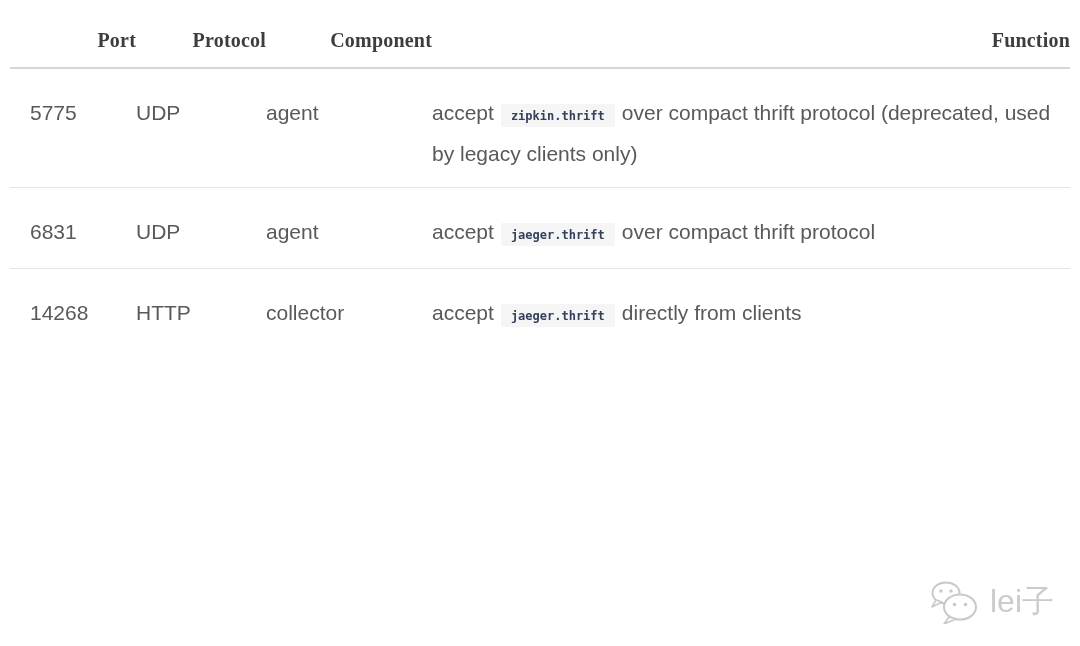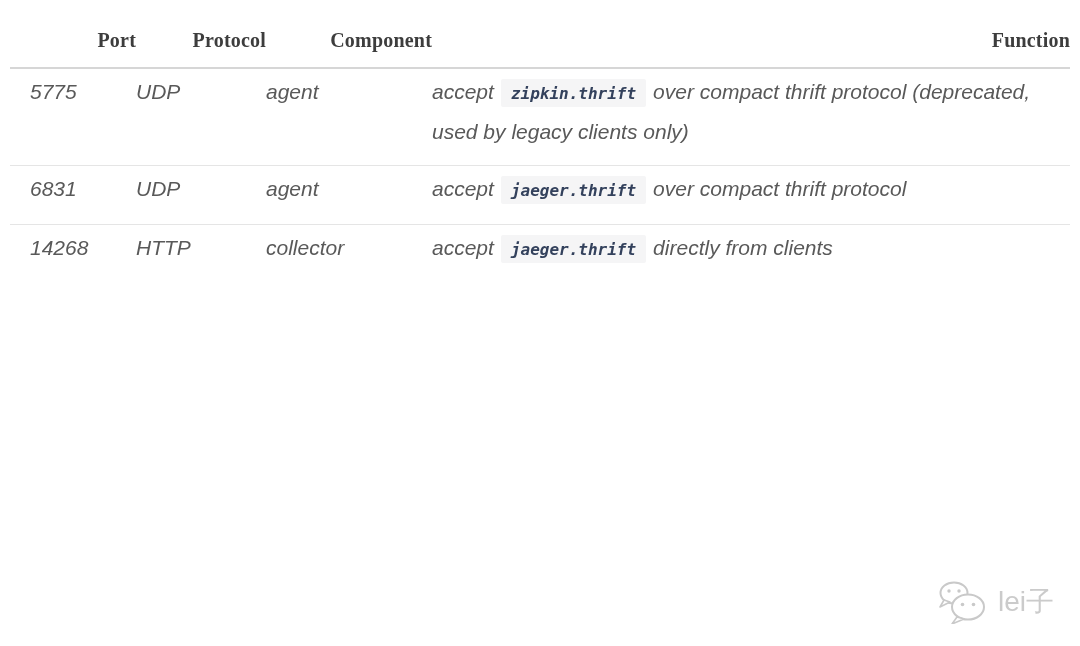--- a/index.html
+++ b/index.html
@@ -42,51 +42,50 @@
     font-family: Liberation Serif, serif;
   }
   table.ports th:first-child,
   table.ports td:first-child {
     padding-left: 20px;
   }
   table.ports td {
     font-size: 21px;
     color: #595959;
     vertical-align: top;
-    padding: 4px 0 14px 0;
+    padding: 25px 0 14px 0;
     line-height: 38px;
     border-bottom: 1px solid #e5e5e5;
-    font-style: italic;
   }
   table.ports tr:last-child td {
     border-bottom: none;
   }
   td.fn-cell {
     padding-right: 16px;
   }
   .code {
     font-family: "DejaVu Sans Mono", "Liberation Mono", monospace;
     font-weight: bold;
-    font-size: 16px;
+    font-size: 12px;
     color: #33415c;
     background: #f5f5f6;
     border-radius: 2px;
     padding: 5px 10px 4px 10px;
     margin: 0 7px;
     white-space: nowrap;
   }
   .watermark {
     position: absolute;
     right: 26px;
     bottom: 22px;
     display: flex;
     align-items: center;
     gap: 7px;
     color: #cbcbcb;
-    font-size: 28px;
+    font-size: 32px;
     text-shadow: 0 1px 0 #ffffff, 0 -1px 0 #ffffff;
     user-select: none;
   }
   .watermark svg {
     filter: drop-shadow(0 1px 0 #ffffff);
   }
 </style>
 </head>
 <body>
 

